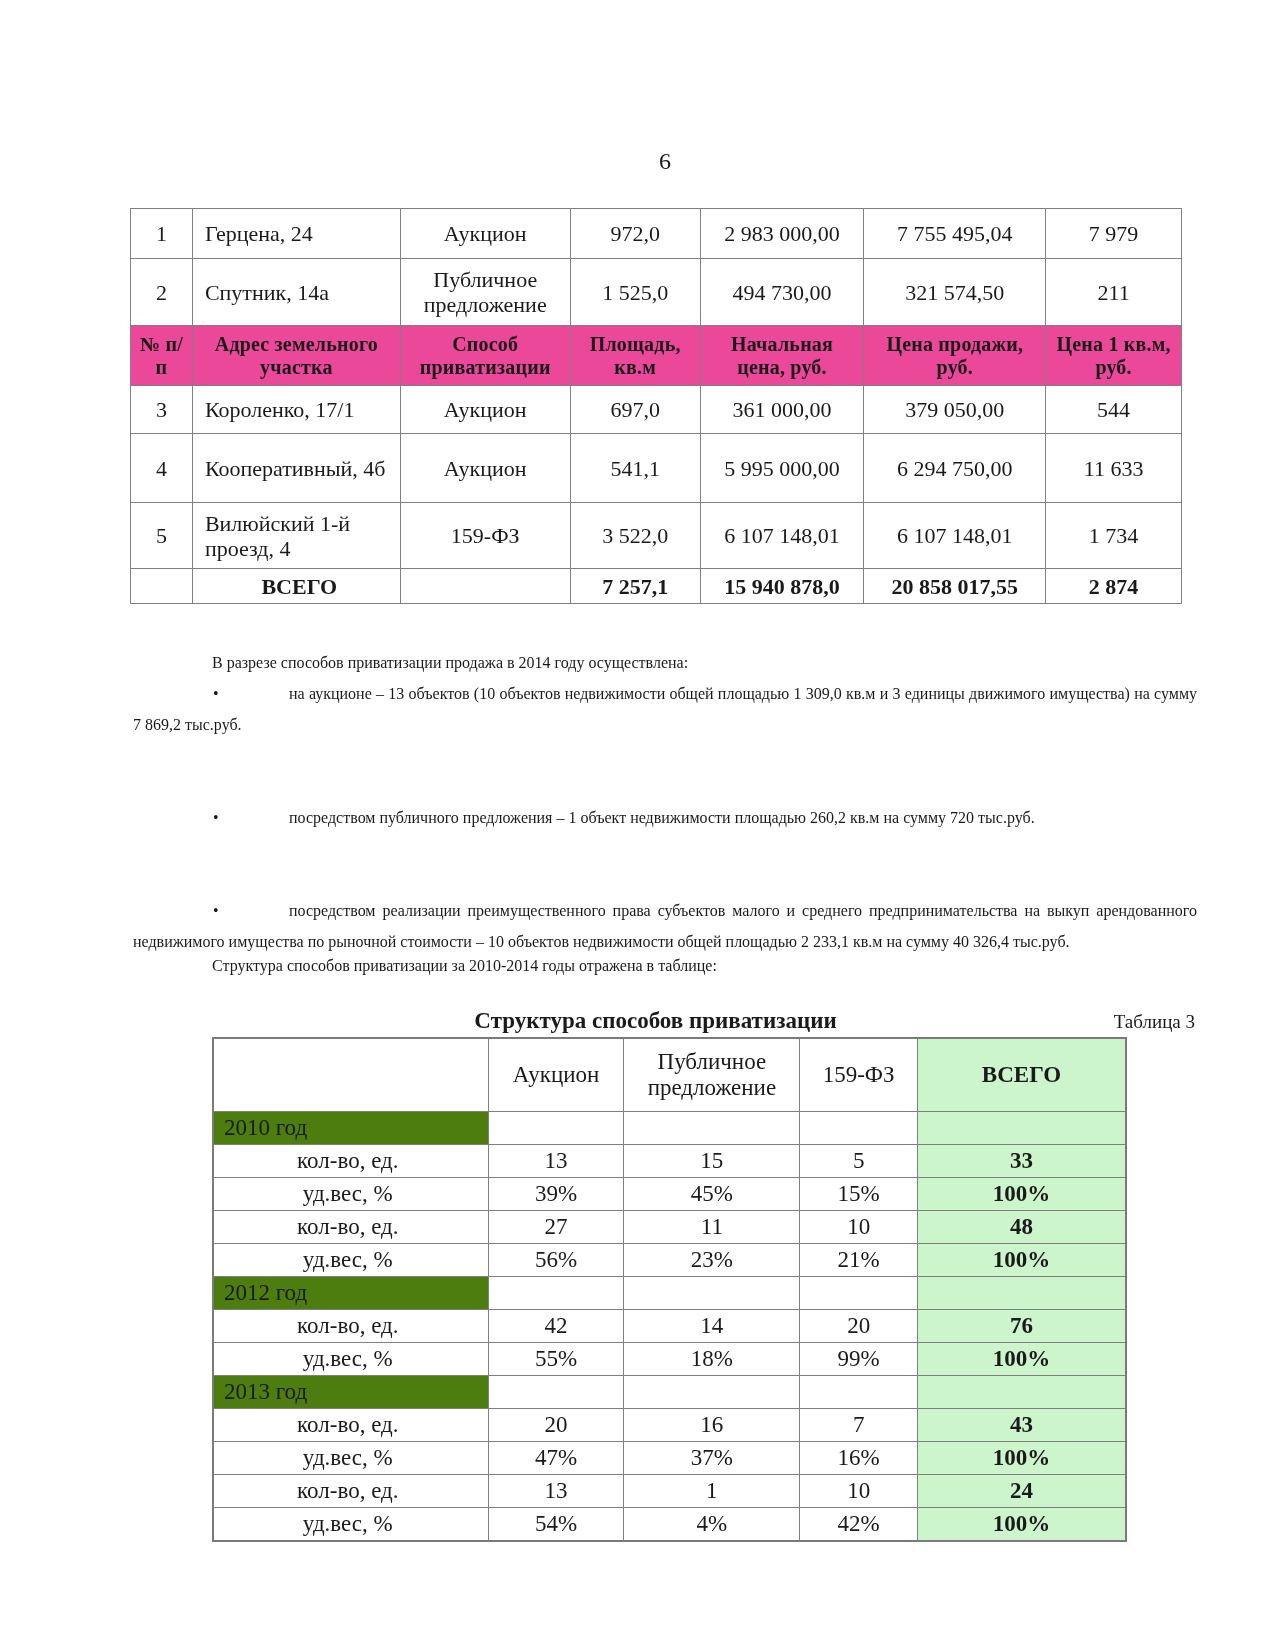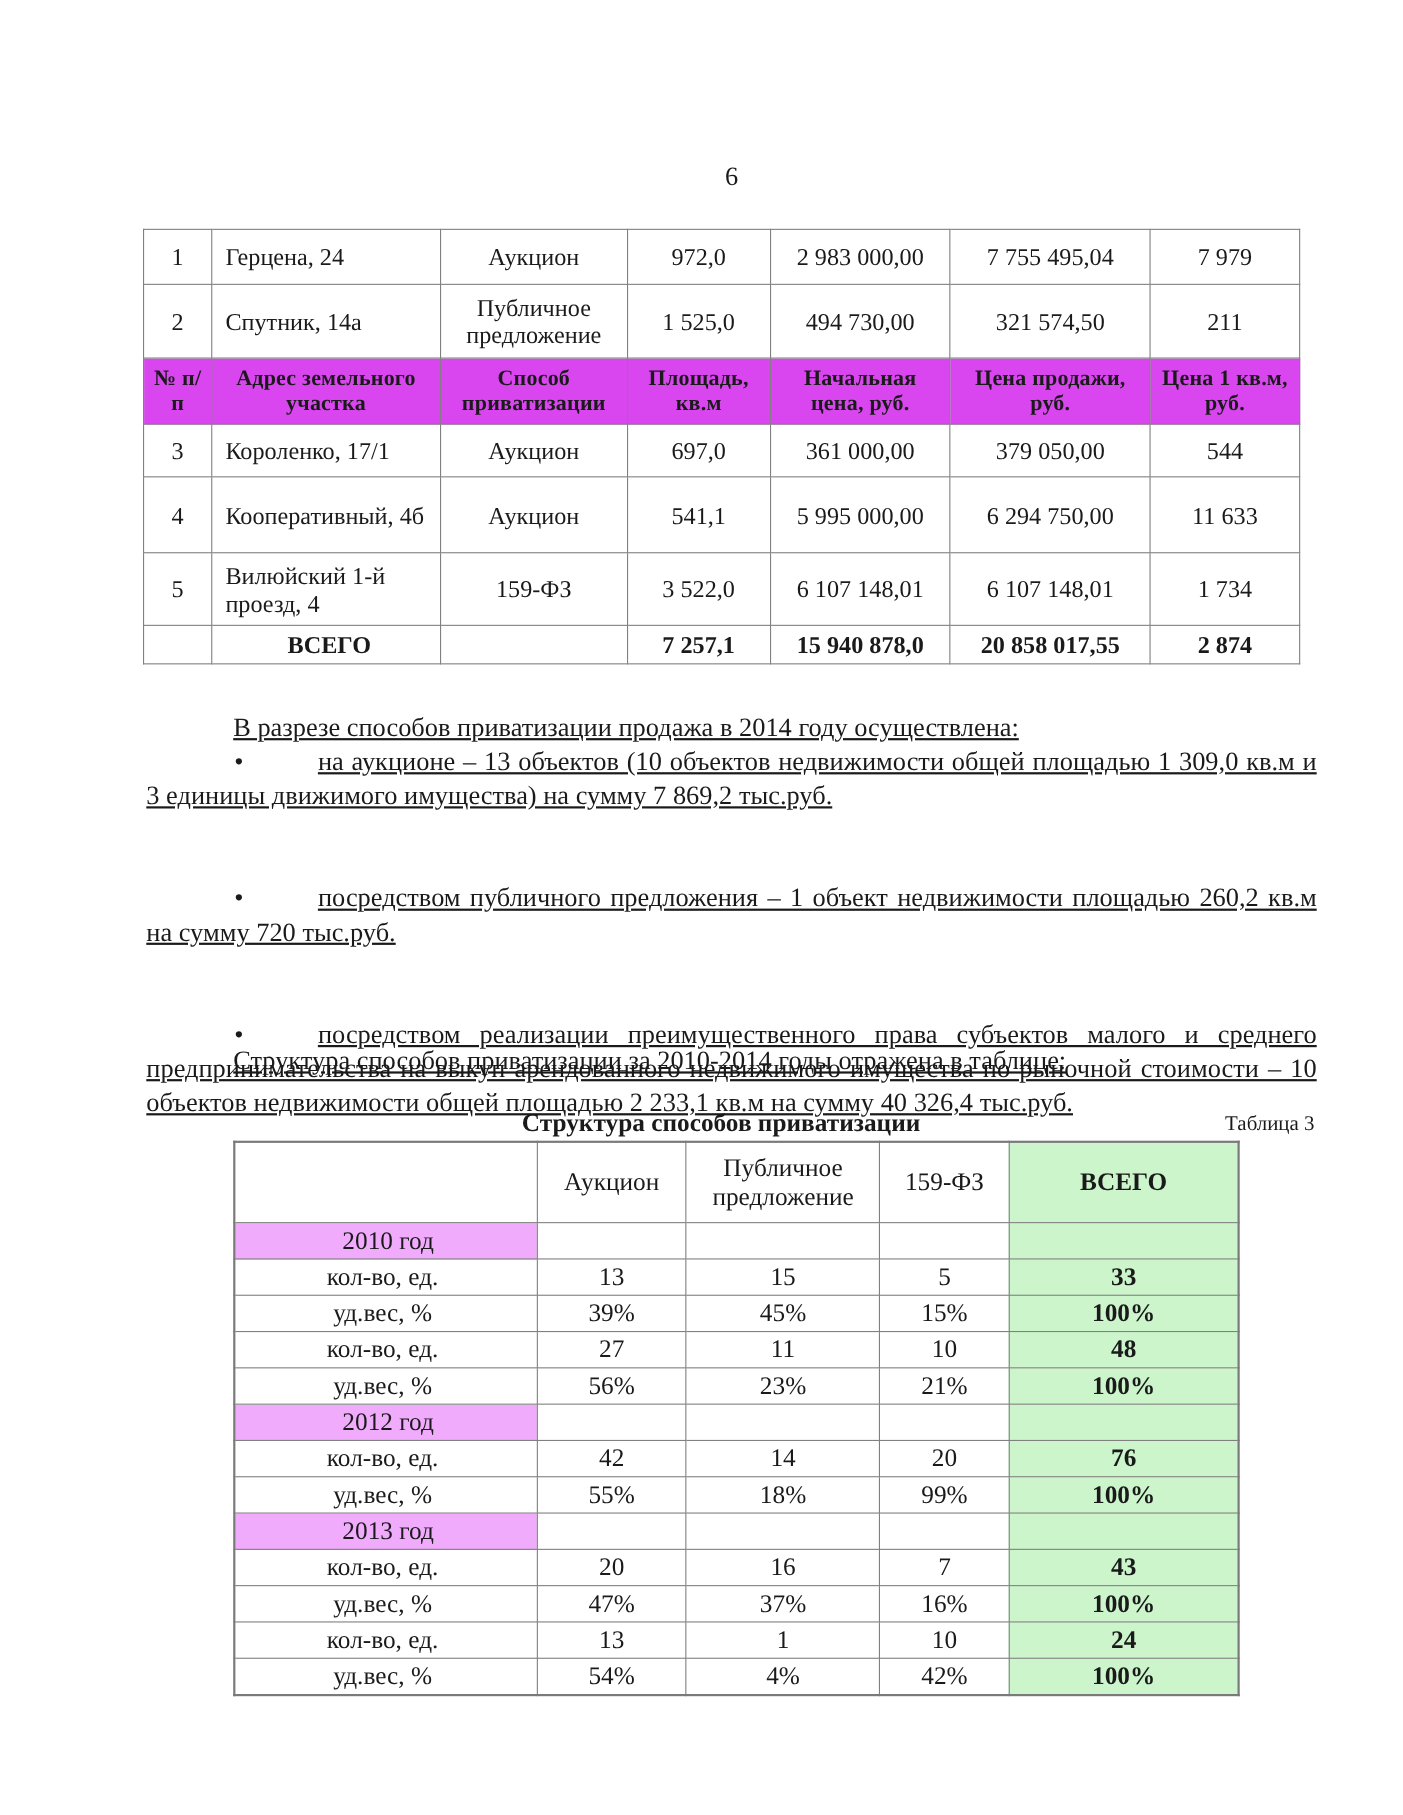--- a/index.html
+++ b/index.html
@@ -6,37 +6,37 @@
   body { width: 1275px; height: 1650px; position: relative; overflow: hidden;
          font-family: "Liberation Serif", "DejaVu Serif", serif; color: #1a1a1a; }
   .page-num { position: absolute; top: 148px; left: 0; width: 1330px; text-align: center; font-size: 24px; }
 
   table { border-collapse: collapse; position: absolute; }
   td, th { border: 1.5px solid #808080; padding: 0 6px; font-size: 22px; font-weight: normal; }
 
   #t1 { left: 130px; top: 208px; width: 1052px; }
   #t1 td { text-align: center; line-height: 25px; }
   #t1 td.addr { text-align: left; padding-left: 12px; }
-  #t1 tr.h td { background: #d946ef; font-weight: bold; font-size: 20px; line-height: 23px; letter-spacing: 0.2px; }
+  #t1 tr.h td { background: #ec4899; font-weight: bold; font-size: 20px; line-height: 23px; letter-spacing: 0.2px; }
   #t1 tr.tot td { font-weight: bold; }
   #t1 tr.tot td.addr { text-align: center; }
 
-  .para { position: absolute; left: 133px; width: 1064px; font-size: 24px; line-height: 31px; text-align: justify; text-decoration: underline; }
+  .para { position: absolute; left: 133px; width: 1064px; font-size: 16px; line-height: 31px; text-align: justify; }
   .indent { text-indent: 79px; }
   .bullet-line { position: relative; }
   .bullet { position: absolute; left: 80px; top: 0; }
   .btext { text-indent: 156px; }
 
   .caption-right { position: absolute; right: 80px; top: 985px; font-size: 19px; margin-top: 26px; }
   .t3-title { position: absolute; left: 198px; width: 915px; top: 1008px; text-align: center; font-weight: bold; font-size: 23px; }
 
   #t3 { left: 212px; top: 1037px; width: 915px; border: 2px solid #7a7a7a; }
   #t3 td { text-align: center; font-size: 23px; border: 1.5px solid #808080; }
   #t3 td.lbl { text-align: center; padding-right: 12px; }
-  #t3 td.year { text-align: center; padding-left: 10px; background: #f0abfc; }
+  #t3 td.year { text-align: left; padding-left: 10px; background: #4d7c0f; }
   #t3 td.tot { background: #ccf5cc; font-weight: bold; }
   #t3 tr.hdr td { height: 72px; line-height: 26px; }
   #t3 tr.r td { height: 32px; line-height: 30px; }
 </style>
 </head>
 <body>
 
 <div class="page-num">6</div>
 
 <table id="t1">

